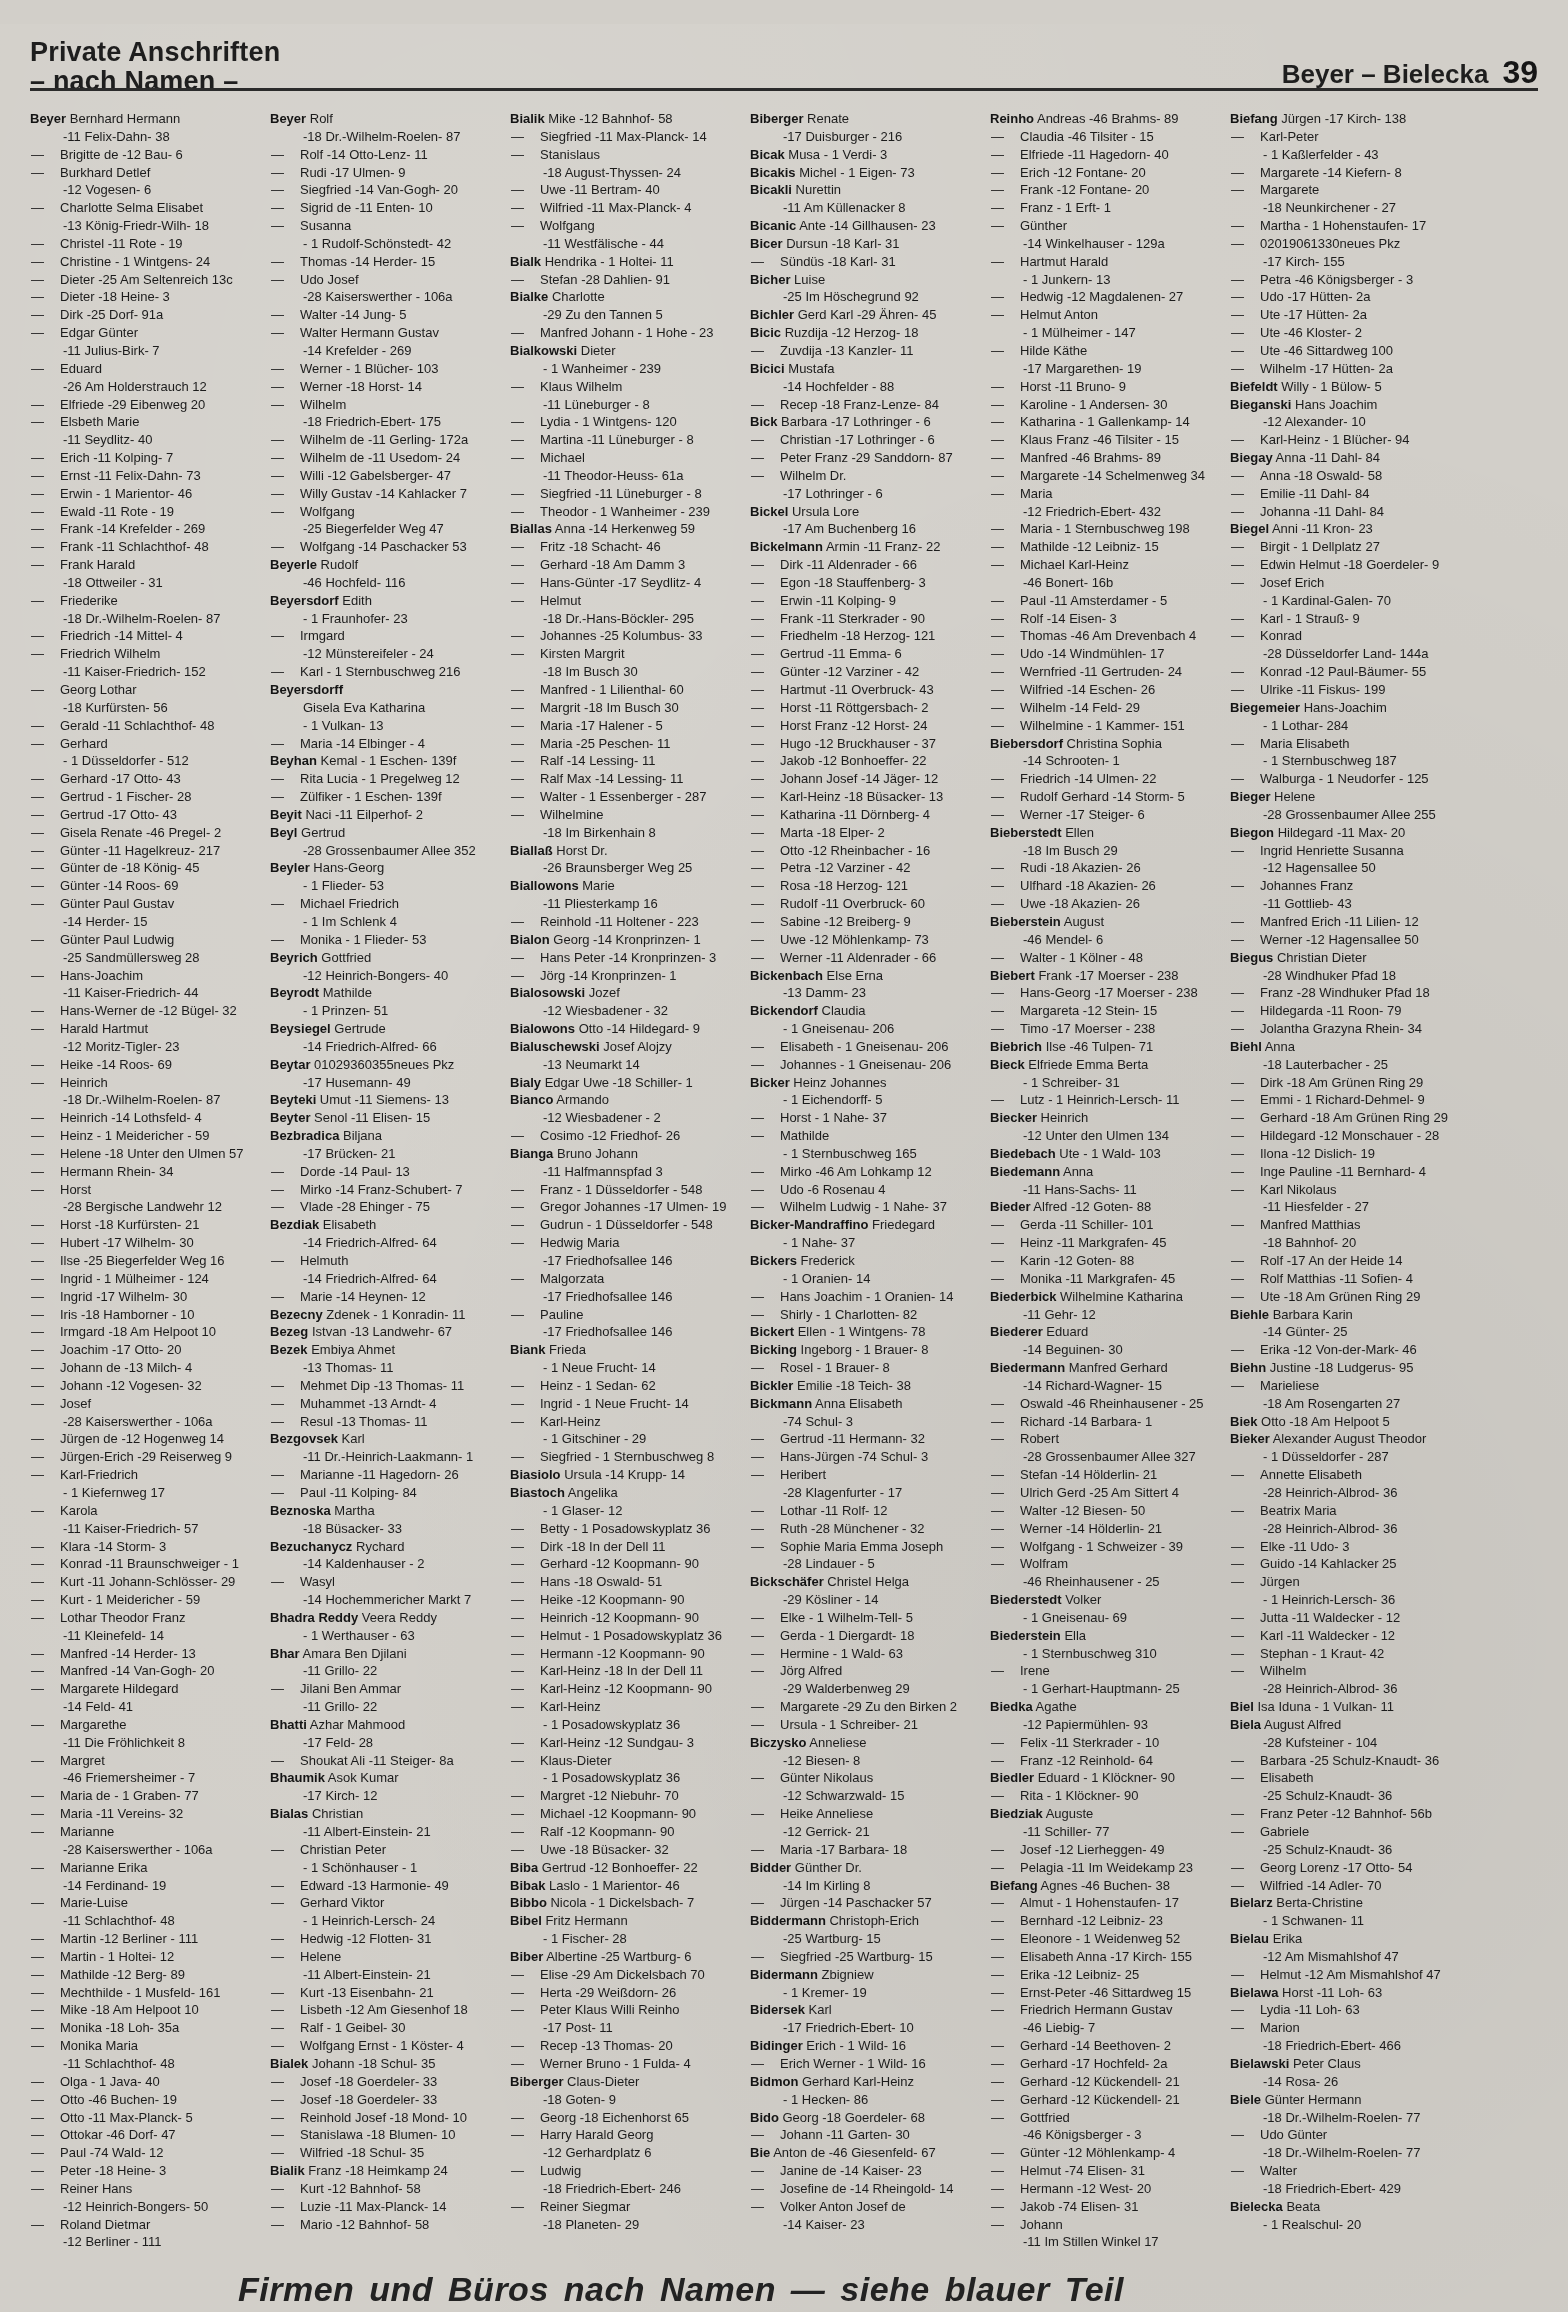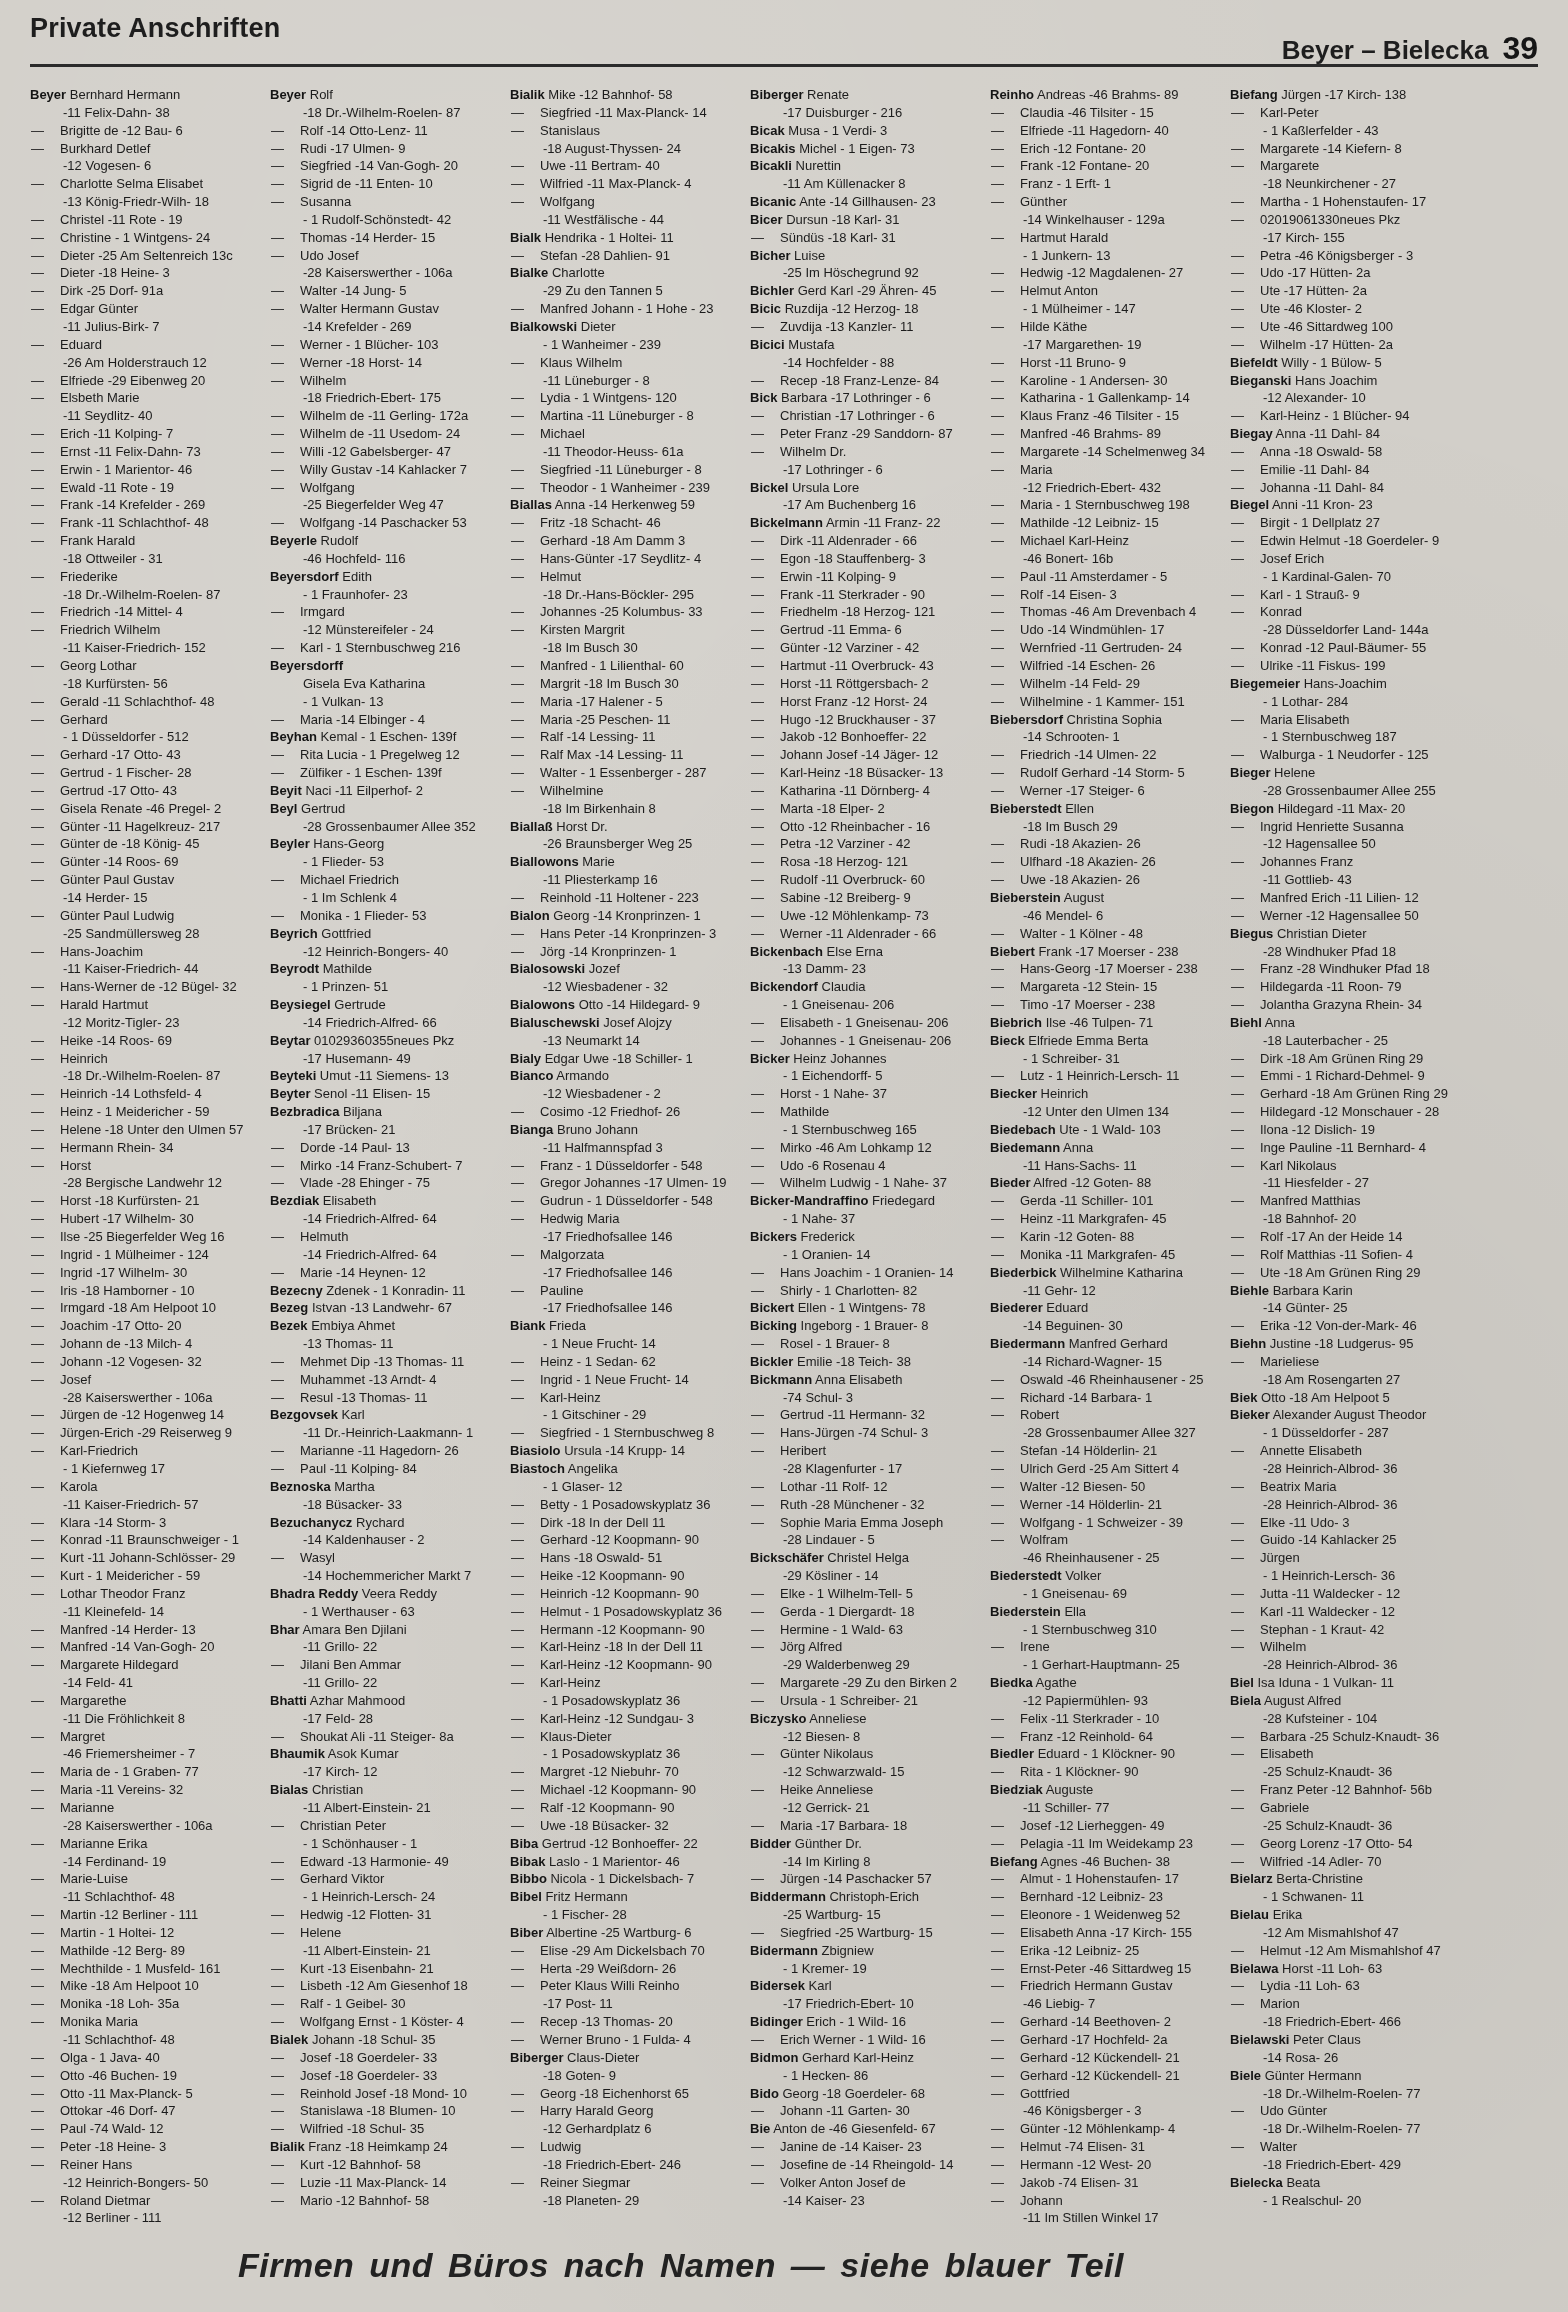--- a/index.html
+++ b/index.html
@@ -7,21 +7,21 @@
     width:1568px;height:2312px;position:relative;overflow:hidden;
     background:#d2cfc9;
     font-family:"Liberation Sans",sans-serif;
     color:#1c1c1c;
     -webkit-font-smoothing:antialiased;
   }
   .page{position:absolute;inset:0;
     background:
       radial-gradient(ellipse at 30% 20%, rgba(255,255,255,.10), rgba(0,0,0,0) 60%),
       radial-gradient(ellipse at 80% 70%, rgba(0,0,0,.05), rgba(0,0,0,0) 55%),
-      #d2cfc9;}
+      #d2cfc9; margin-top: 24px;}
   .hdr{position:absolute;left:30px;top:14px;right:30px;}
   .hdr-title{font-weight:700;font-size:27px;line-height:29px;letter-spacing:.2px;color:#1e1e1e;}
   .hdr-right{position:absolute;right:0;top:16px;display:flex;align-items:baseline;gap:14px;}
   .hdr-range{font-weight:700;font-size:26px;color:#1e1e1e;}
   .hdr-page{font-weight:700;font-size:32px;color:#161616;}
   .rule{position:absolute;left:30px;right:30px;top:64px;border-top:3px solid #2b2b2b;}
   .cols{position:absolute;left:30px;top:86px;width:1520px;height:2148px;
     display:flex;overflow:hidden;}
   .col{width:240px;flex:0 0 240px;overflow:hidden;}
   .ln{font-size:13px;line-height:17.85px;white-space:nowrap;color:#1c1c1c;}
@@ -33,20 +33,21 @@
   .ftr{position:absolute;left:238px;top:2246px;
     font-weight:700;font-style:italic;font-size:34px;letter-spacing:.5px;word-spacing:5px;color:#222;}
 </style>
 </head>
 <body>
 
 <div class="page">
   <div class="hdr">
     <div class="hdr-title">
       <div>Private Anschriften</div>
+      <div>– nach Namen –</div>
     </div>
     <div class="hdr-right">
       <span class="hdr-range">Beyer – Bielecka</span>
       <span class="hdr-page">39</span>
     </div>
   </div>
   <div class="rule"></div>
 
   <div class="cols" id="columns">
       <div class="col">

